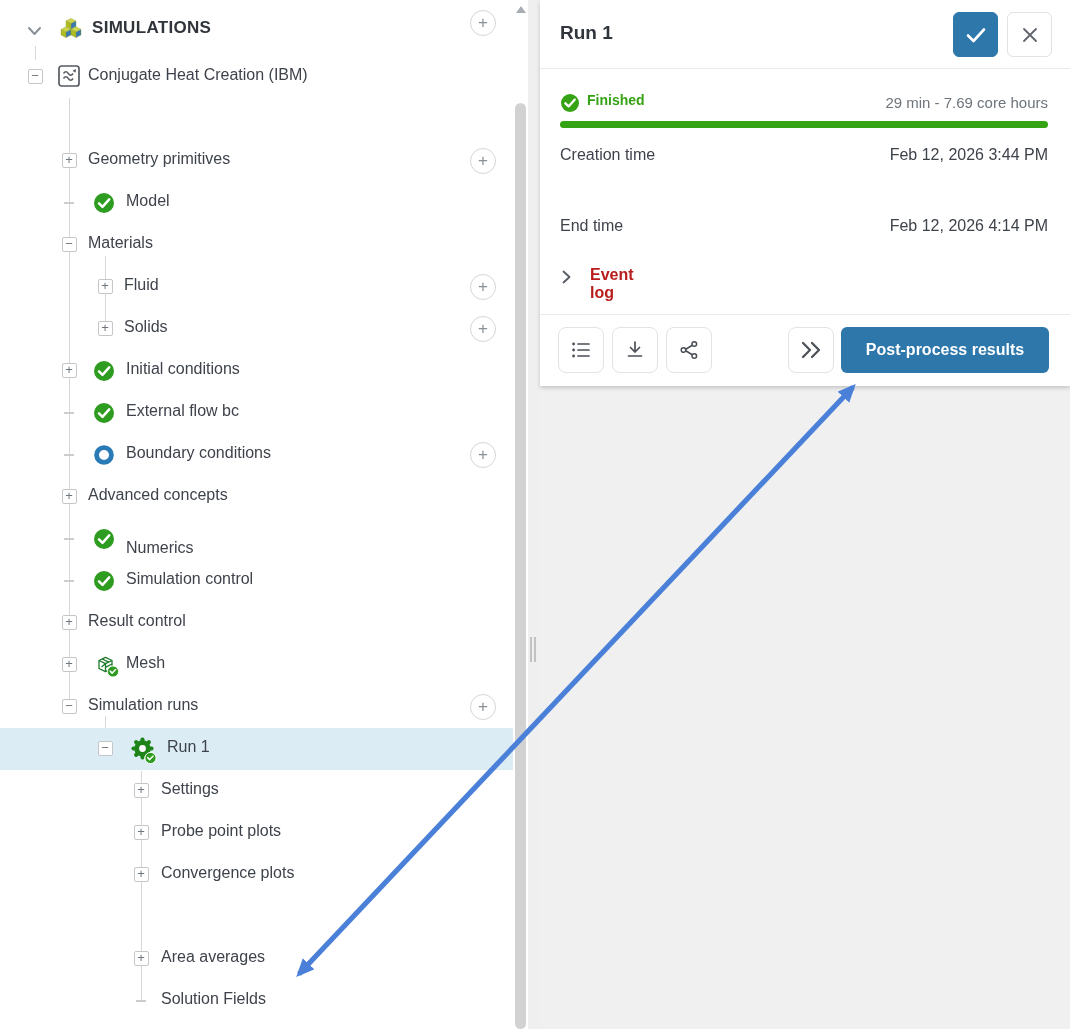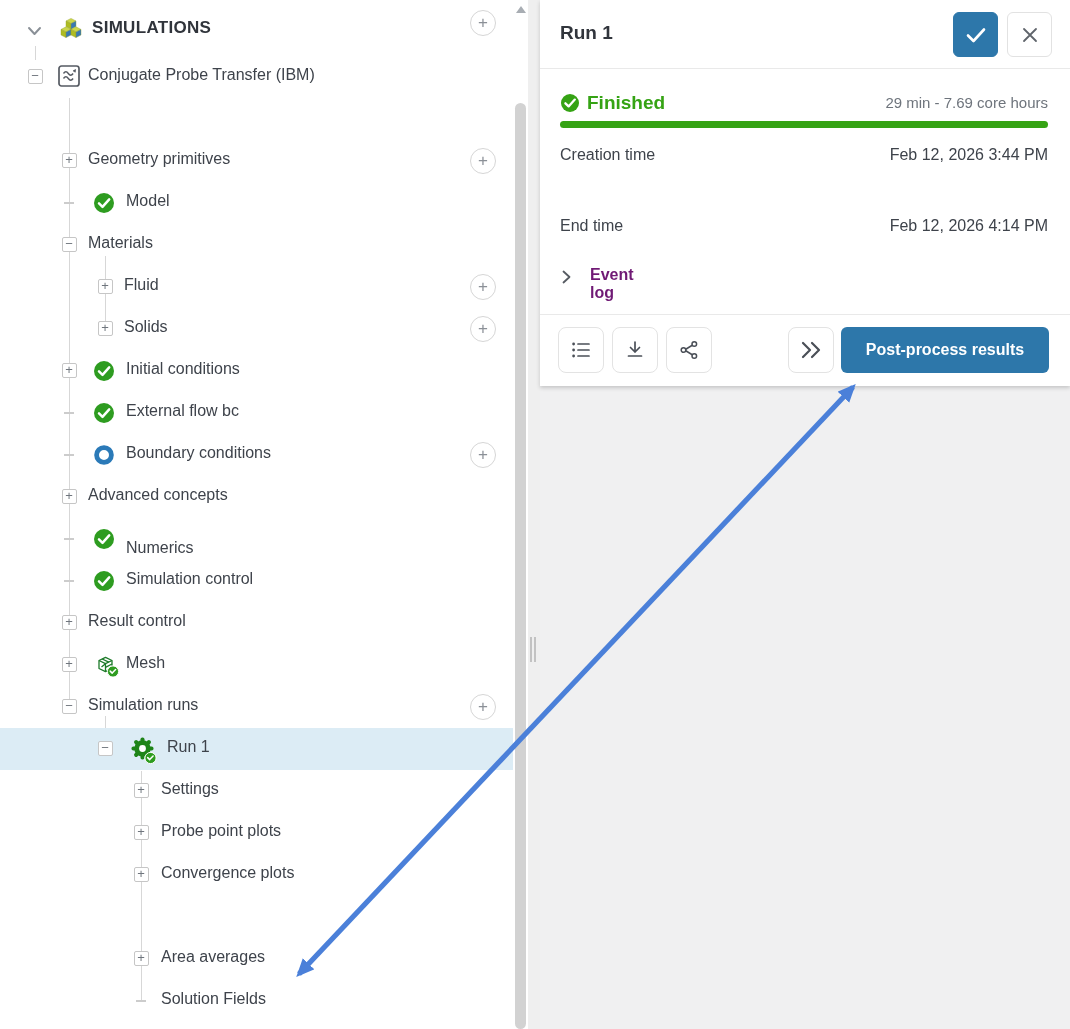--- a/index.html
+++ b/index.html
@@ -43,31 +43,31 @@
   .card{position:absolute;left:540px;top:0;width:530px;height:386px;background:#ffffff;
     box-shadow:0 2px 4px rgba(0,0,0,.18);}
   .card-title{position:absolute;left:20px;top:22px;font-size:19px;font-weight:bold;color:#31353c;}
   .icon-sq-btn{position:absolute;top:12px;width:45px;height:45px;box-sizing:border-box;border-radius:6px;cursor:pointer;
     display:flex;align-items:center;justify-content:center;}
   .btn-confirm{left:413px;background:#2d77aa;border:1px solid #2d77aa;}
   .btn-close{left:467px;background:#fff;border:1px solid #e2e2e2;}
   .card-div1{position:absolute;left:0;top:68px;width:530px;height:1px;background:#e9e9e9;}
   .status-row{position:absolute;left:20px;top:91px;width:488px;height:24px;}
   .status-check{position:absolute;left:0;top:2px;}
-  .status-label{position:absolute;left:27px;top:1px;font-size:19px;font-weight:bold;color:#35a314;}
+  .status-label{position:absolute;left:27px;top:1px;font-size:14px;font-weight:bold;color:#35a314;}
   .status-meta{position:absolute;right:0;top:3px;font-size:15px;color:#6e747c;}
   .progress-bar{position:absolute;left:20px;top:121px;width:488px;height:7px;border-radius:4px;background:#35a314;}
   .field-row{position:absolute;left:20px;width:488px;height:26px;}
   .field-row .f-label{position:absolute;left:0;top:0;font-size:16px;color:#3e434b;}
   .field-row .f-value{position:absolute;right:0;top:0;font-size:16px;color:#3e434b;}
   .row-creation{top:146px;}
   .row-end{top:217px;}
   .event-row{position:absolute;left:20px;top:265px;height:28px;cursor:pointer;}
   .event-chevron{position:absolute;left:2px;top:5px;}
-  .event-label{position:absolute;left:30px;top:1px;font-size:16px;font-weight:bold;color:#701a75;}
+  .event-label{position:absolute;left:30px;top:1px;font-size:16px;font-weight:bold;color:#b91c1c;}
   .card-div2{position:absolute;left:0;top:314px;width:530px;height:1px;background:#e9e9e9;}
   .tool-btn{position:absolute;top:327px;width:46px;height:46px;box-sizing:border-box;border:1px solid #e3e3e3;
     border-radius:8px;background:#fff;display:flex;align-items:center;justify-content:center;cursor:pointer;}
   .tb-1{left:18px;}.tb-2{left:72px;}.tb-3{left:126px;}.tb-4{left:248px;}
   .primary-btn{position:absolute;left:301px;top:327px;width:208px;height:46px;background:#2d77aa;border:none;
     border-radius:6px;color:#ffffff;font-size:16px;font-weight:bold;font-family:"Liberation Sans",sans-serif;
     cursor:pointer;display:flex;align-items:center;justify-content:center;}
   
   .arrow-overlay{position:absolute;left:0;top:0;pointer-events:none;z-index:50;}
 </style>
@@ -109,21 +109,21 @@
   </div>
 
   <div class="tree-rows" id="tree-rows">
       <div class="tree-row" style="top: 56px;">
     <span class="expander" style="left: 27.5px;">−</span>
     <span class="row-icon" style="left: 56px;"><svg width="26" height="26" viewBox="0 0 26 26">
             <rect x="3" y="3" width="20" height="20" rx="2.5" fill="none" stroke="#565b63" stroke-width="1.7"></rect>
             <path d="M7.5 10.5 c1.6-2.4 3.2-2.4 4.8 0 s3.2 2.4 4.8 0 M7.5 15.5 c1.6-2.4 3.2-2.4 4.8 0 s3.2 2.4 4.8 0" fill="none" stroke="#565b63" stroke-width="1.4"></path>
             <path d="M17.2 8.2 l2-1 l-0.2 2.2" fill="none" stroke="#565b63" stroke-width="1.3"></path>
           </svg></span>
-    <span class="row-label" style="left: 88px;">Conjugate Probe Transfer (IBM)</span>
+    <span class="row-label" style="left: 88px;">Conjugate Heat Creation (IBM)</span>
 
   </div>
       <div class="tree-row" style="top: 140px;">
     <span class="expander" style="left: 61.5px;">+</span>
 
     <span class="row-label" style="left: 88px;">Geometry primitives</span>
     <span class="plus-btn">+</span>
   </div>
       <div class="tree-row" style="top: 182px;">
     <span class="expander dash" style="left: 64px;"></span>

